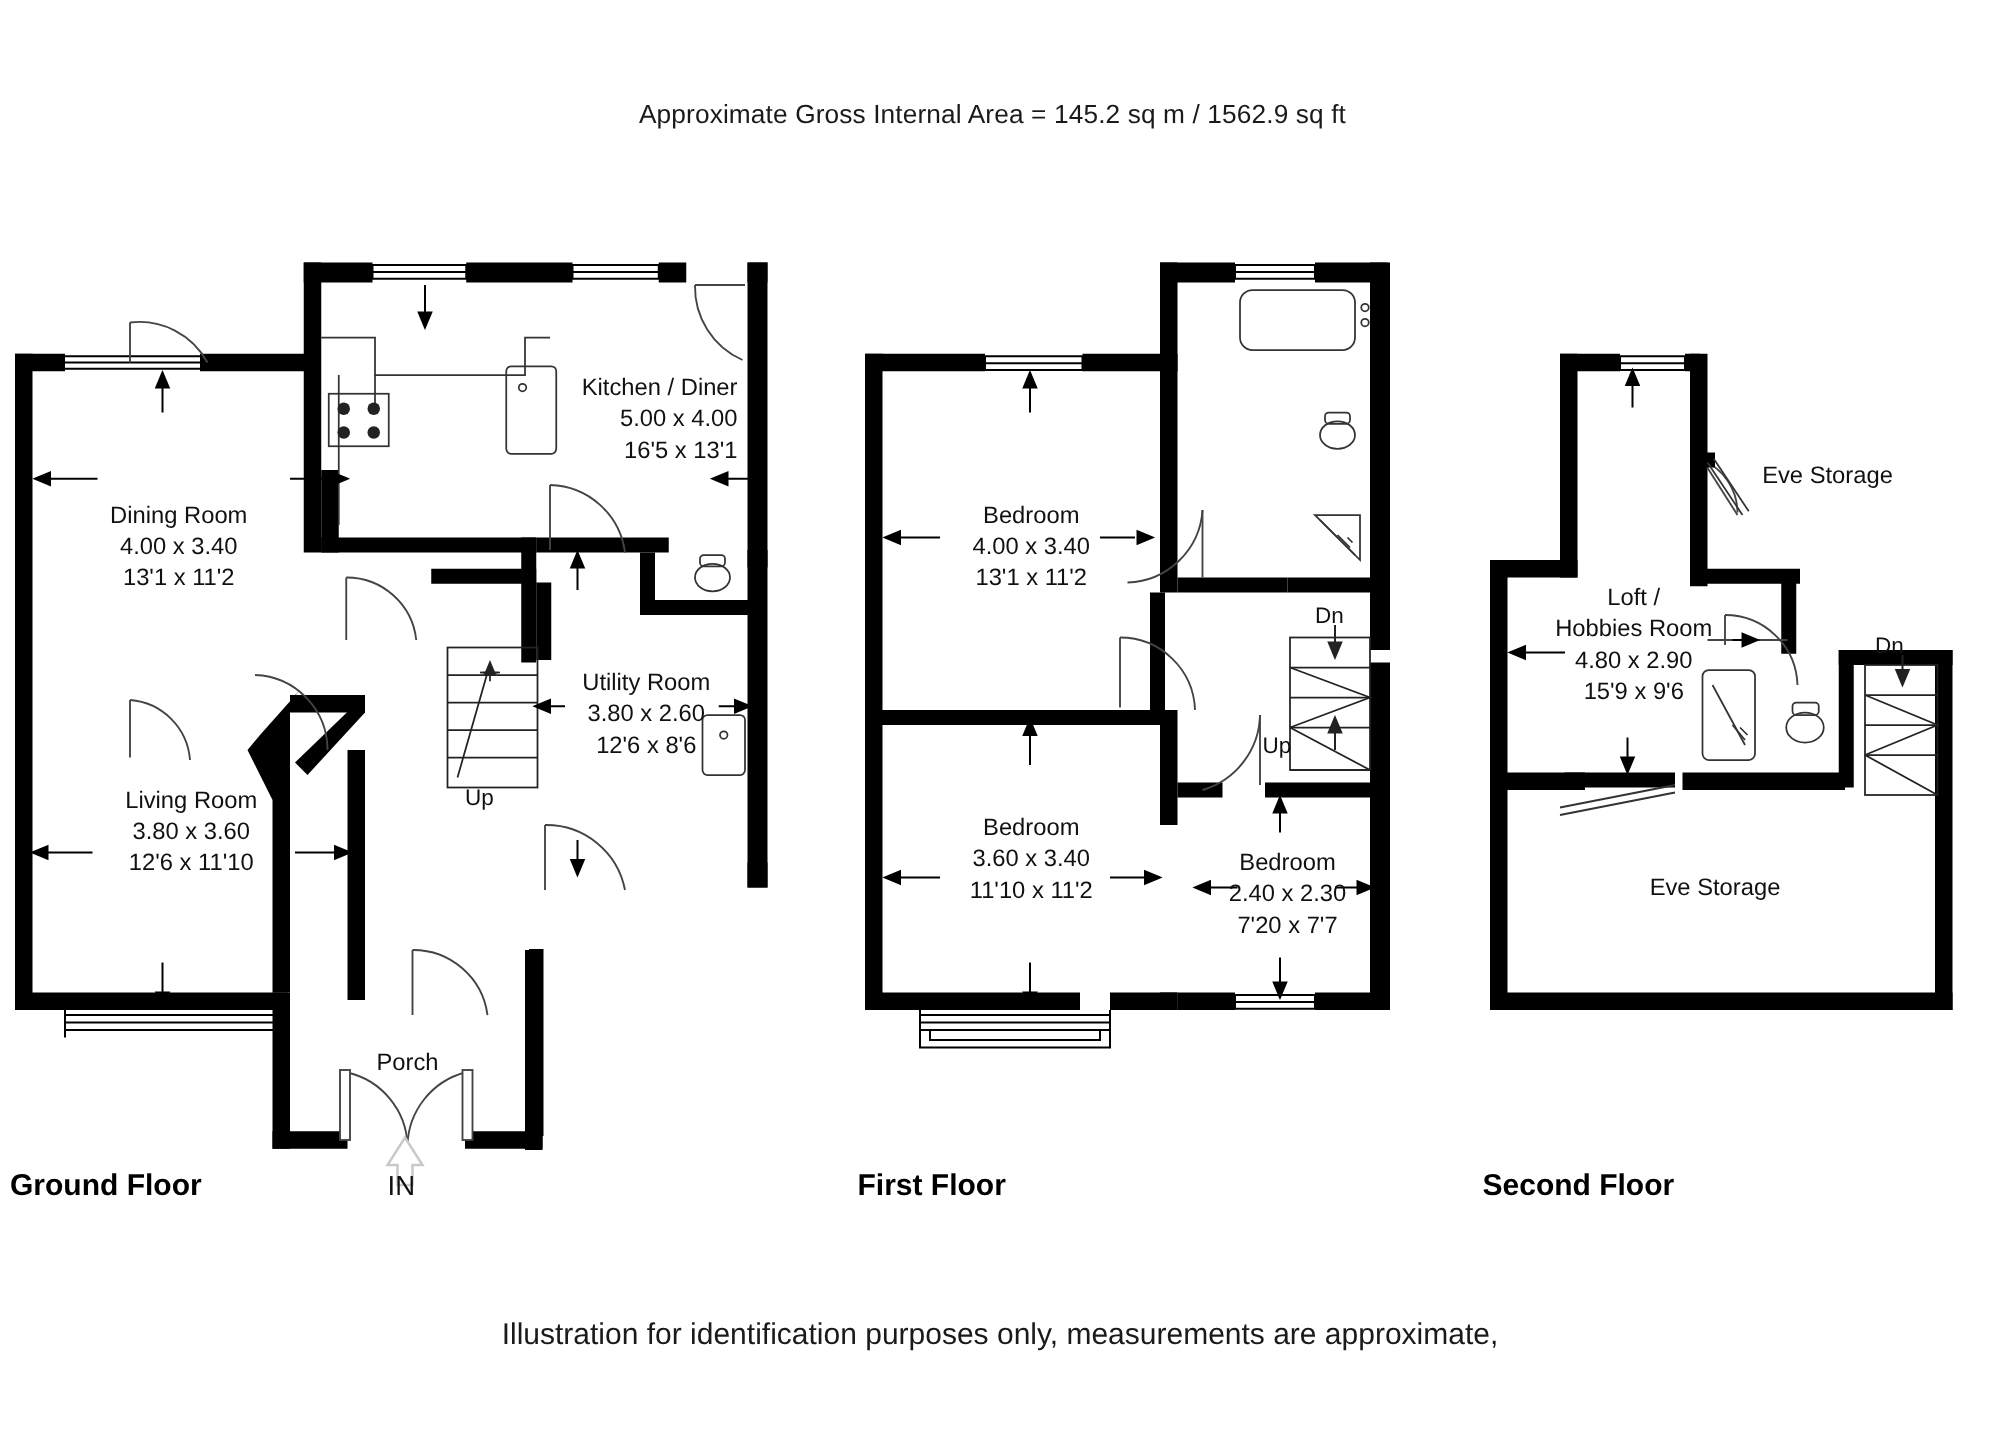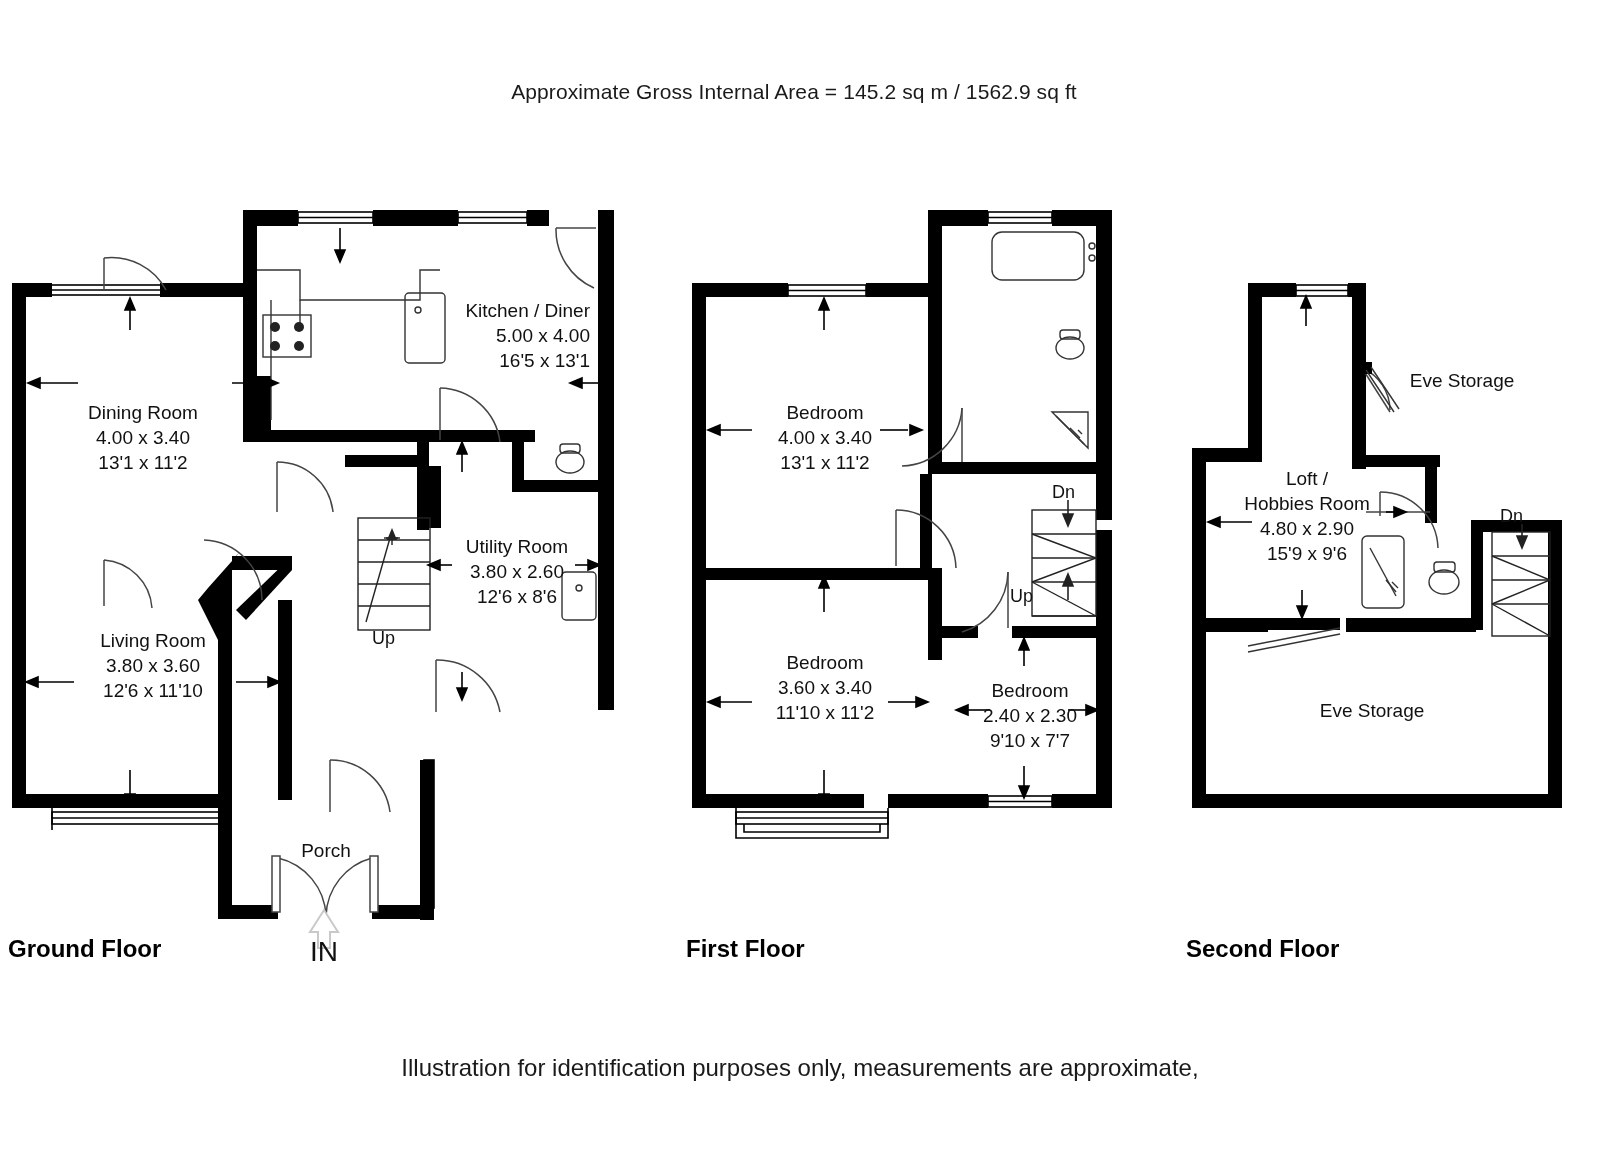--- a/index.html
+++ b/index.html
@@ -16,21 +16,21 @@
   #footer-note{
     position:absolute;left:0;top:1055px;width:1600px;text-align:center;
     font-size:24px;line-height:25px;color:#1a1a1a;
   }
   #footer-note .ln{display:block;}
   .plan-svg{position:absolute;left:0;top:0;}
   .rlabel{position:absolute;text-align:center;font-size:19px;line-height:25px;color:#111;white-space:nowrap;}
   .rlabel .nm{display:block;}
   .rlabel .dm{display:block;}
   .small-lbl{position:absolute;font-size:18px;color:#111;white-space:nowrap;}
-  .in-lbl{position:absolute;font-size:28px;color:#111;}
+  .in-lbl{position:absolute;font-size:22px;color:#111;}
 </style>
 </head>
 <body>
 
 <div id="header-title">Approximate Gross Internal Area = 145.2 sq m / 1562.9 sq ft</div>
 
 <svg class="plan-svg" width="1600" height="1155" viewBox="0 0 1600 1155">
 
   <g>
 
@@ -403,21 +403,21 @@
 
 <div class="rlabel" style="left:730px;top:650px;width:190px;">
   <span class="nm">Bedroom</span>
   <span class="dm">3.60 x 3.40</span>
   <span class="dm">11'10 x 11'2</span>
 </div>
 
 <div class="rlabel" style="left:962px;top:678px;width:136px;">
   <span class="nm">Bedroom</span>
   <span class="dm">2.40 x 2.30</span>
-  <span class="dm">9'10 x 7'7</span>
+  <span class="dm">7'20 x 7'7</span>
 </div>
 
 <div class="small-lbl" style="left:1052px;top:482px;">Dn</div>
 <div class="small-lbl" style="left:1010px;top:586px;">Up</div>
 
 <div class="rlabel" style="left:1212px;top:466px;width:190px;">
   <span class="nm">Loft /</span>
   <span class="nm">Hobbies Room</span>
   <span class="dm">4.80 x 2.90</span>
   <span class="dm">15'9 x 9'6</span>

